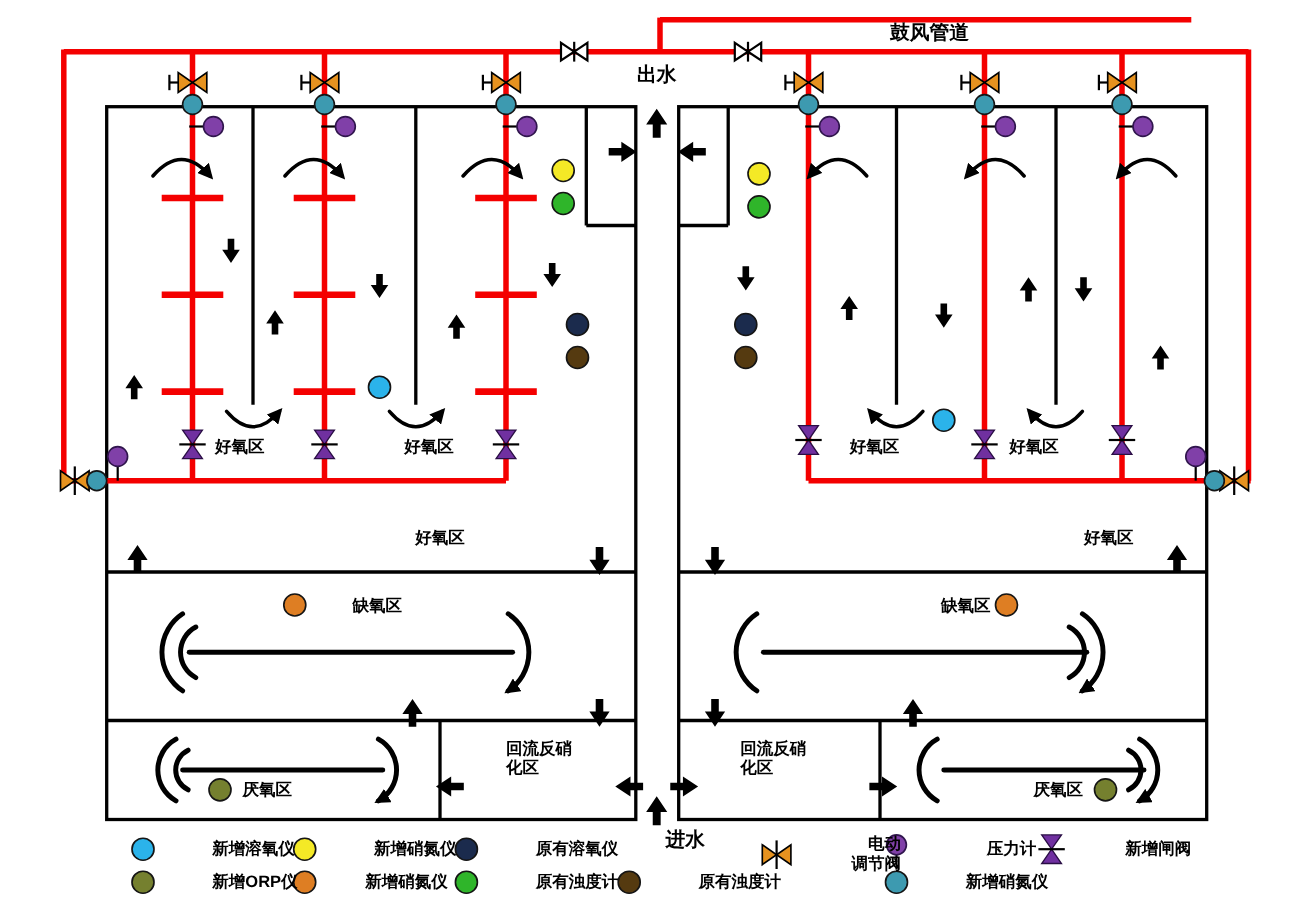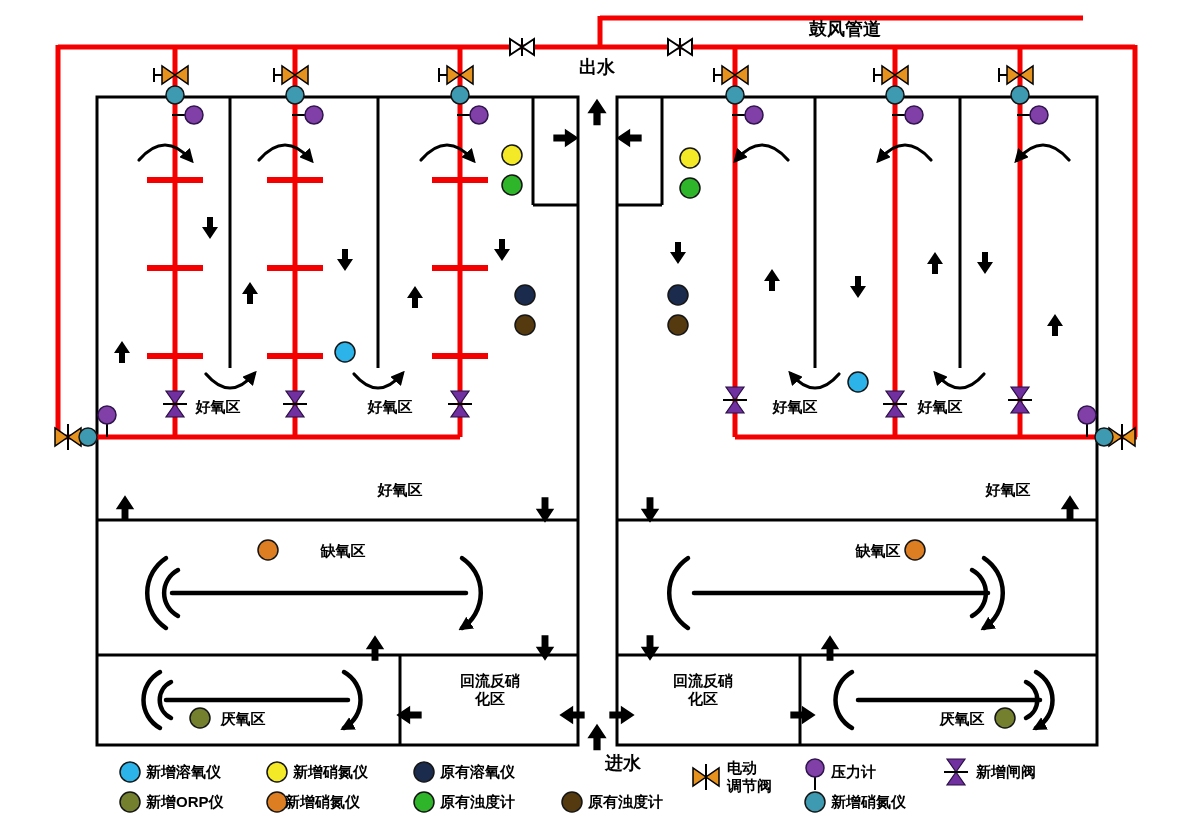--- a/index.html
+++ b/index.html
@@ -29,23 +29,23 @@
   .c-do-new{fill:var(--do-new);}
   .c-orp{fill:var(--orp-new);}
   .c-nh3{fill:var(--nh3-new);}
   .c-no3{fill:var(--no3-new);}
   .c-do-old{fill:var(--do-old);}
   .c-po4{fill:var(--po4-new);}
   .c-turb{fill:var(--turbidity-old);}
   .c-gas{fill:var(--gas-flow-meter);}
   
   .lbl{position:absolute;transform:translate(-50%,-50%);font-size:15px;font-weight:600;
-       color:#000;white-space:nowrap;text-align:center;line-height:1.2;}
+       color:#000;white-space:nowrap;text-align:left;line-height:1.2;}
   .lbl.big{font-size:18px;font-weight:700;}
-  .lbl.la{transform:translate(0,-50%);text-align:left;}
+  .lbl.la{transform:translate(0,-50%);text-align:right;margin-left:47px;}
   .lbl .ln{display:block;}
 </style>
 </head>
 <body>
 
 <div class="stage">
 
 <svg width="1189" height="840" viewBox="0 0 1189 840">
   <defs>
     <path id="arr" d="M0,-11 L8,1 L3,1 L3,11 L-3,11 L-3,1 L-8,1 Z"></path>
@@ -293,16 +293,16 @@
   <div class="lbl la" style="left:146px;top:802px">新增ORP仪</div>
   <div class="lbl la" style="left:293px;top:772px">新增硝氮仪</div>
   <div class="lbl la" style="left:285px;top:802px">新增硝氮仪</div>
   <div class="lbl la" style="left:440px;top:772px">原有溶氧仪</div>
   <div class="lbl la" style="left:440px;top:802px">原有浊度计</div>
   <div class="lbl la" style="left:588px;top:802px">原有浊度计</div>
   <div class="lbl la" style="left:727px;top:777px">
     <span class="ln">电动</span>
     <span class="ln">调节阀</span>
   </div>
-  <div class="lbl la" style="left:831px;top:772px">压力计</div>
+  <div class="lbl la" style="left:850px;top:772px">压力计</div>
   <div class="lbl la" style="left:831px;top:802px">新增硝氮仪</div>
   <div class="lbl la" style="left:976px;top:772px">新增闸阀</div>
 </div>
 
 </body></html>

